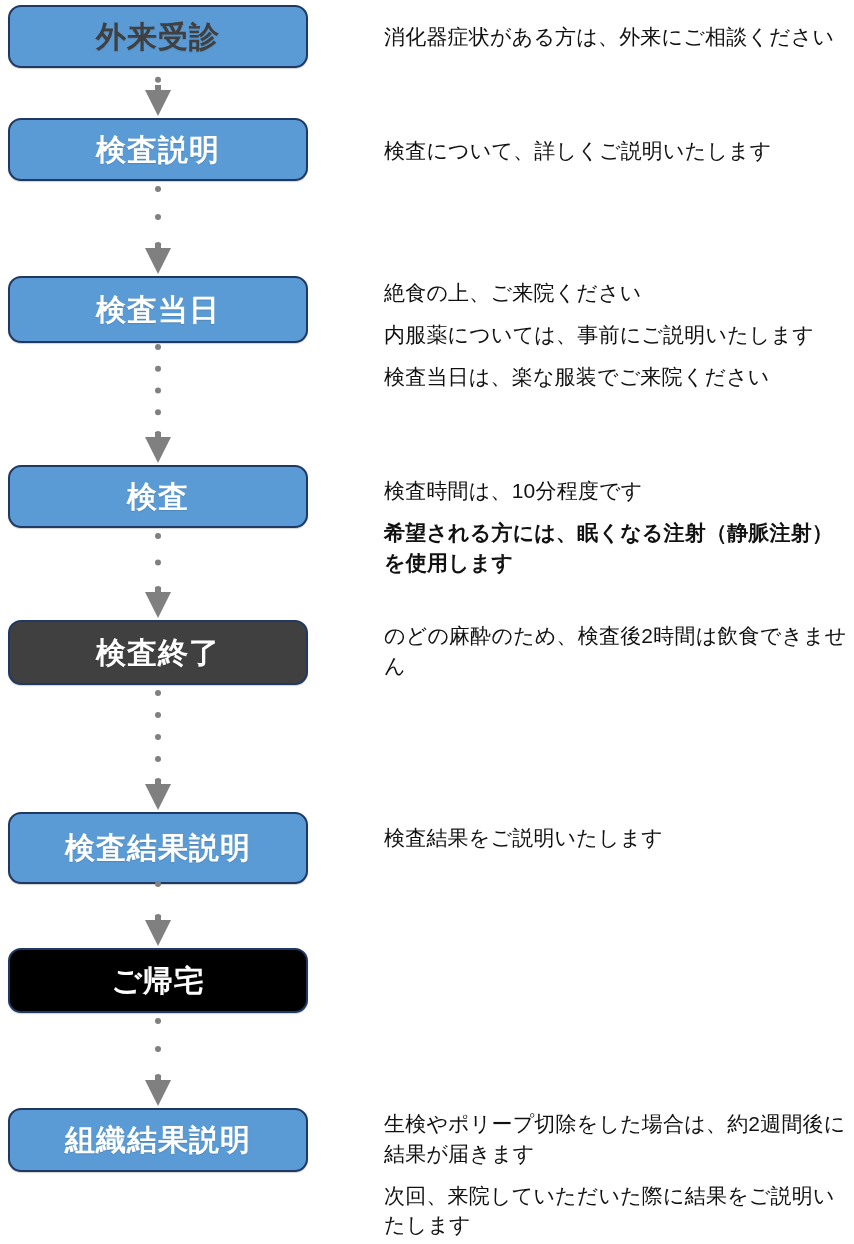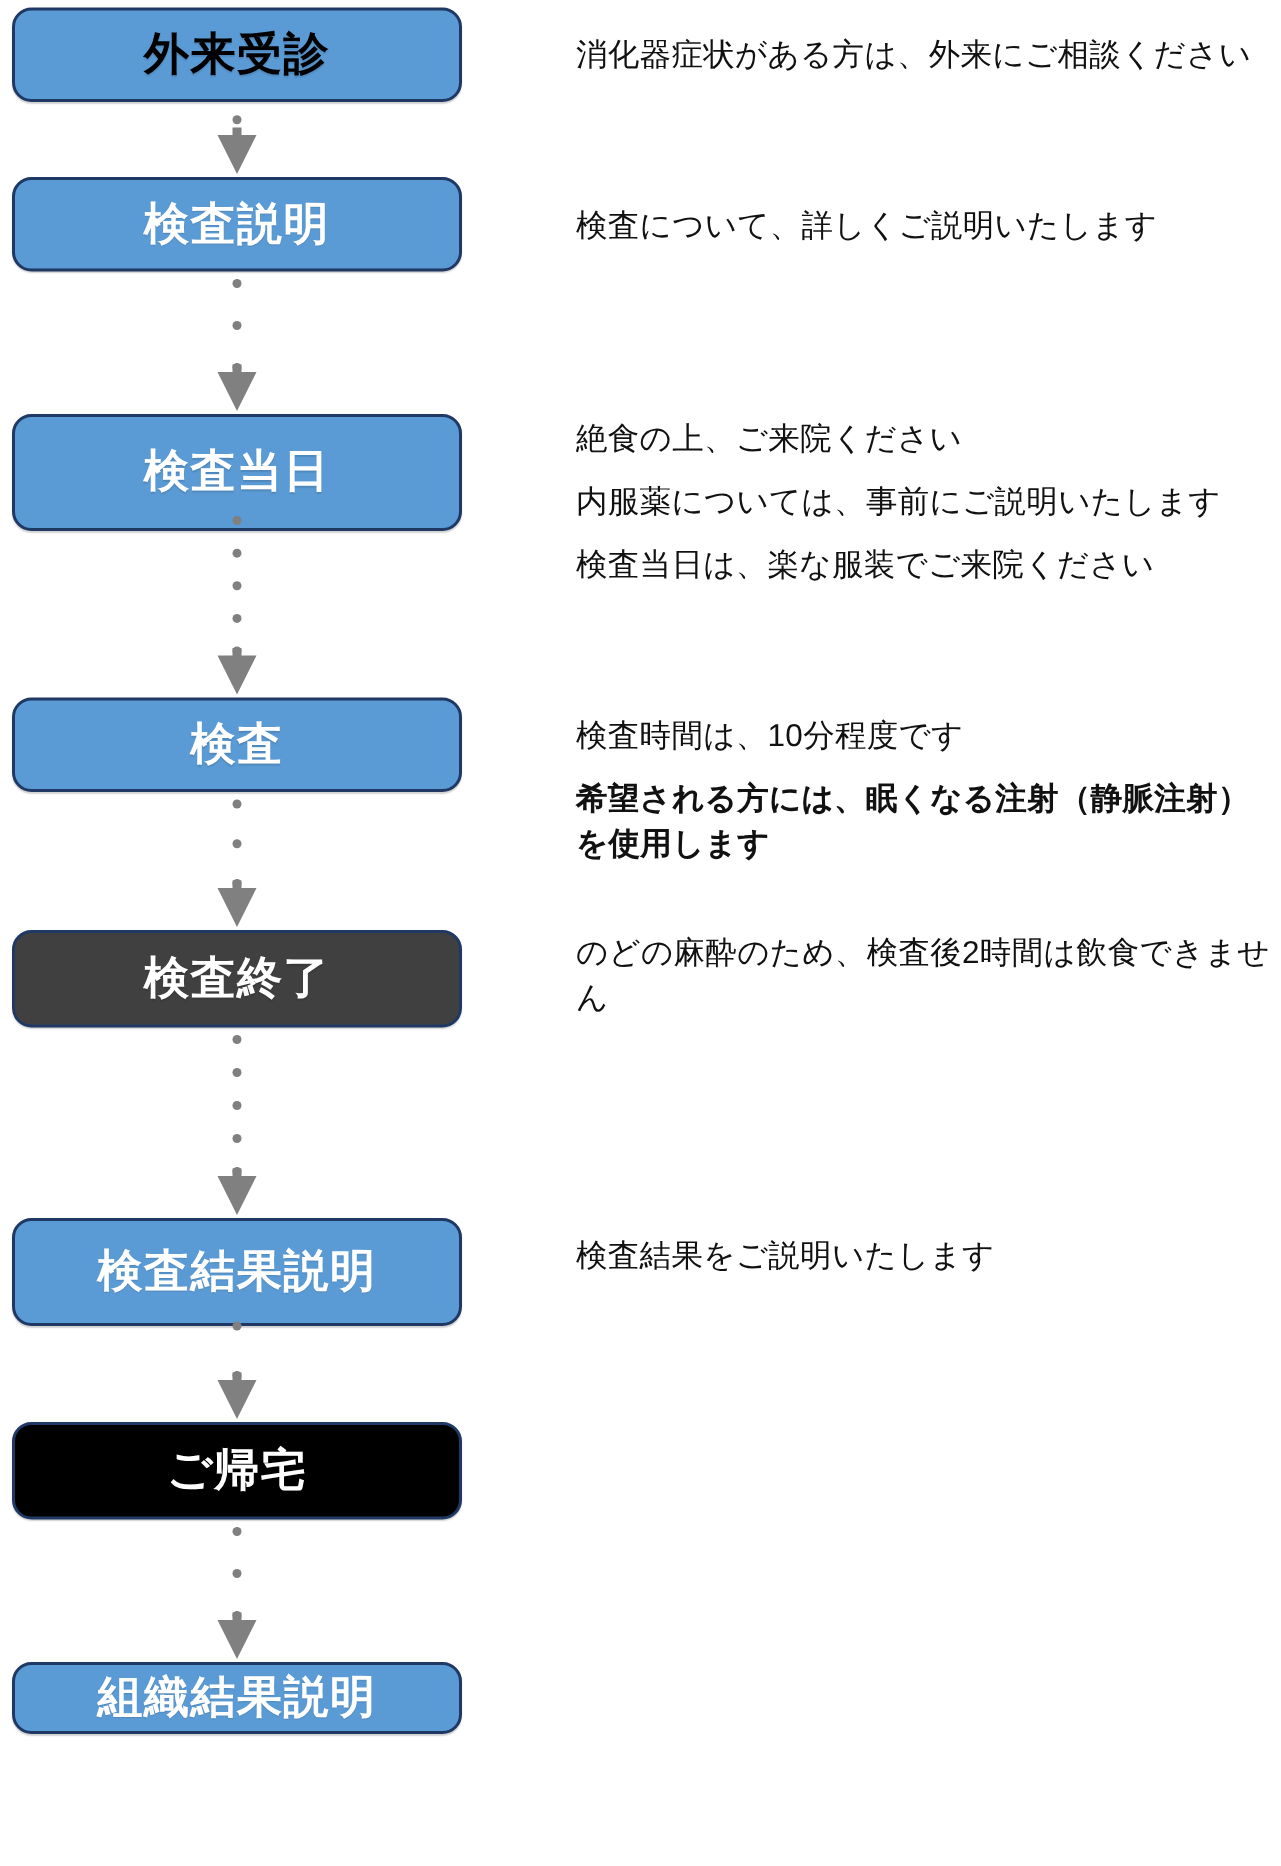--- a/index.html
+++ b/index.html
@@ -70,21 +70,21 @@
     margin: 0 0 12px 0;
     letter-spacing: 0.2px;
   }
   .desc-para:last-child { margin-bottom: 0; }
 </style>
 </head>
 <body>
 
 <div id="flow-root">
     <div class="step-box" style="top:5px;height:63px;background:#5B9BD5;border-color:#1F3864;">
-      <span class="step-box-label" style="color:#000000;">外来受診</span>
+      <span class="step-box-label" style="color:#404040;">外来受診</span>
     </div>
     <div class="connector" style="top:70px;height:46px;">
       <svg width="316" height="46" viewBox="0 0 316 46">
         <circle cx="158" cy="9.85" r="3" fill="#808080"></circle>
         <polygon points="145,20 171,20 158,46" fill="#808080"></polygon>
         <rect x="155" y="15" width="6" height="6" fill="#808080"></rect>
       </svg>
     </div>
     <div class="desc-col" style="top:22px;">
       <p class="desc-para" style="color:#111111;">消化器症状がある方は、外来にご相談ください</p>
@@ -97,21 +97,21 @@
         <circle cx="158" cy="6" r="3" fill="#808080"></circle>
         <circle cx="158" cy="34" r="3" fill="#808080"></circle>
         <circle cx="158" cy="62" r="3" fill="#808080"></circle>
         <polygon points="145,65 171,65 158,91" fill="#808080"></polygon>
         <rect x="155" y="60" width="6" height="6" fill="#808080"></rect>
       </svg>
     </div>
     <div class="desc-col" style="top:136px;">
       <p class="desc-para" style="color:#111111;">検査について、詳しくご説明いたします</p>
     </div>
-    <div class="step-box" style="top:276px;height:78px;background:#5B9BD5;border-color:#1F3864;">
+    <div class="step-box" style="top:276px;height:67px;background:#5B9BD5;border-color:#1F3864;">
       <span class="step-box-label" style="color:#FFFFFF;">検査当日</span>
     </div>
     <div class="connector" style="top:341px;height:122px;">
       <svg width="316" height="122" viewBox="0 0 316 122">
         <circle cx="158" cy="6" r="3" fill="#808080"></circle>
         <circle cx="158" cy="27.75" r="3" fill="#808080"></circle>
         <circle cx="158" cy="49.5" r="3" fill="#808080"></circle>
         <circle cx="158" cy="71.25" r="3" fill="#808080"></circle>
         <circle cx="158" cy="93" r="3" fill="#808080"></circle>
         <polygon points="145,96 171,96 158,122" fill="#808080"></polygon>
@@ -175,16 +175,20 @@
     </div>
     <div class="connector" style="top:1015px;height:91px;">
       <svg width="316" height="91" viewBox="0 0 316 91">
         <circle cx="158" cy="6" r="3" fill="#808080"></circle>
         <circle cx="158" cy="34" r="3" fill="#808080"></circle>
         <circle cx="158" cy="62" r="3" fill="#808080"></circle>
         <polygon points="145,65 171,65 158,91" fill="#808080"></polygon>
         <rect x="155" y="60" width="6" height="6" fill="#808080"></rect>
       </svg>
     </div>
-    <div class="step-box" style="top:1108px;height:48px;background:#5B9BD5;border-color:#1F3864;">
+    <div class="step-box" style="top:1108px;height:64px;background:#5B9BD5;border-color:#1F3864;">
       <span class="step-box-label" style="color:#FFFFFF;">組織結果説明</span>
+    </div>
+    <div class="desc-col" style="top:1109px;">
+      <p class="desc-para" style="color:#111111;">生検やポリープ切除をした場合は、約2週間後に結果が届きます</p>
+      <p class="desc-para" style="color:#111111;">次回、来院していただいた際に結果をご説明いたします</p>
     </div>
   </div>
 
 </body></html>

